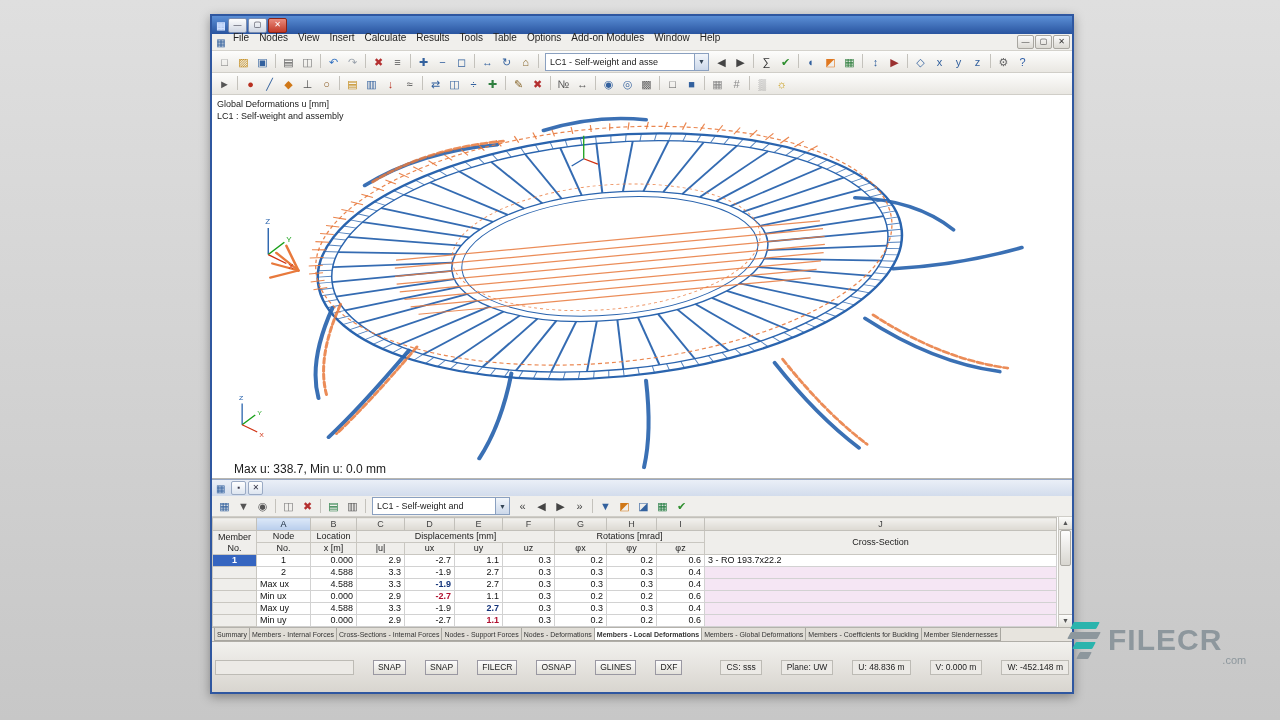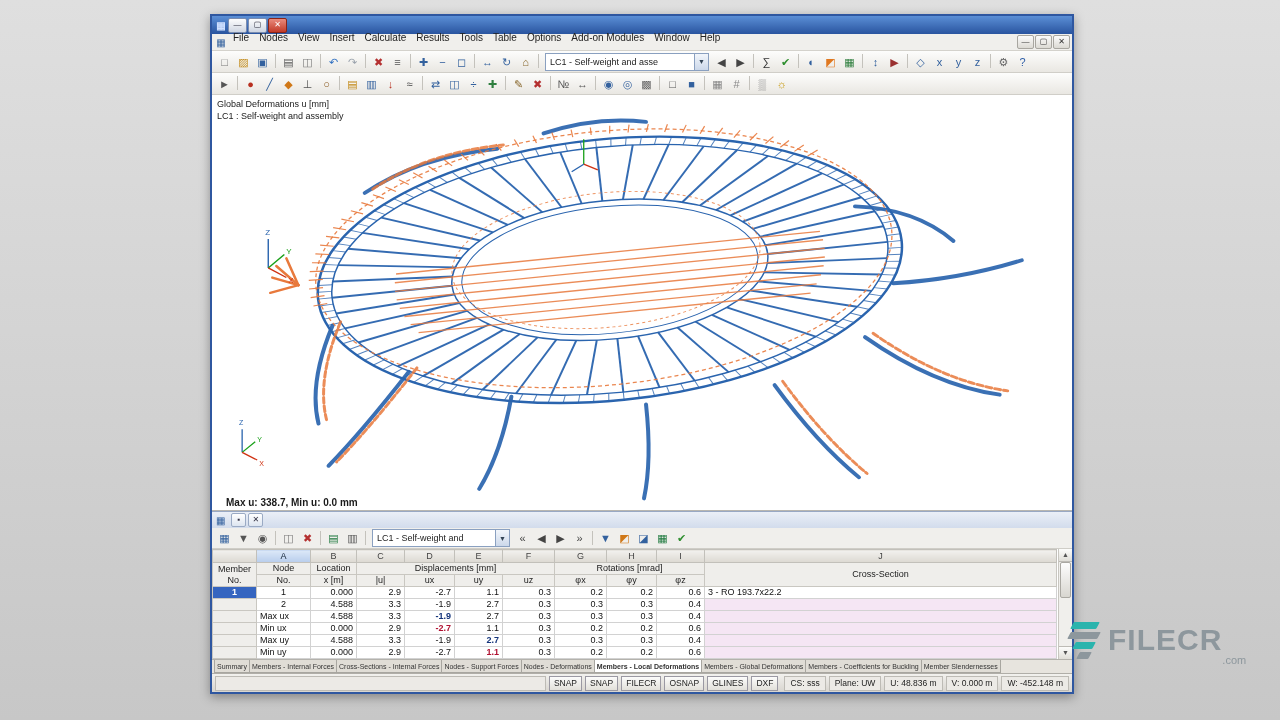--- a/index.html
+++ b/index.html
@@ -35,21 +35,21 @@
     font-size:9px;color:#222;padding-left:4px;margin:0 3px;}
   .combo .combo-text{overflow:hidden;white-space:nowrap;flex:1;}
   .combo .combo-arrow{margin-left:4px;width:13px;height:100%;display:flex;align-items:center;justify-content:center;
     background:linear-gradient(#f2f6fb,#ccd8ea);border-left:1px solid #8aa0c0;font-size:7px;color:#345;}
   .combo.w-main{width:158px;}
   .combo.w-panel{width:132px;}
 
   
   .viewport{flex:1;background:#fff;position:relative;border-bottom:1px solid #b8b6b0;overflow:hidden;}
   .vp-overlay{position:absolute;left:5px;top:3px;font-size:9px;line-height:12px;color:#1a1a1a;}
-  .vp-status{position:absolute;left:14px;bottom:2px;font-size:10px;color:#1a1a1a;font-weight:bold;}
+  .vp-status{position:absolute;left:22px;bottom:2px;font-size:12px;color:#1a1a1a;}
   #model-svg{position:absolute;left:0;top:0;width:100%;height:100%;}
 
   
   .panel-title{height:16px;background:linear-gradient(#eaeff7,#d2dcec);border-top:1px solid #98a8c4;
     display:flex;align-items:center;font-size:9.5px;color:#16243c;padding:0 4px;flex:none;}
   .panel-title .pt-icon{color:#33619e;margin-right:4px;font-size:10px;}
   .panel-title .pt-text{flex:1;}
   .pt-btn{width:13px;height:12px;line-height:11px;text-align:center;font-size:8px;color:#334;
     border:1px solid #9aaac4;background:linear-gradient(#fff,#dde5f0);margin-left:2px;border-radius:2px;}
 
@@ -80,21 +80,21 @@
   .vs-thumb{position:absolute;top:13px;left:1px;right:1px;height:34px;background:linear-gradient(#fdfdfd,#d8d6d0);
     border:1px solid #aaa8a2;border-radius:2px;}
 
   .tabs-bar{height:13px;background:#e7e4de;border-top:1px solid #b4b2ac;display:flex;align-items:stretch;
     font-size:7px;padding-left:2px;flex:none;white-space:nowrap;overflow:hidden;}
   .tab{padding:0 2px;border:1px solid #a8a6a0;border-top:none;background:#e0ddd6;color:#333;
     display:flex;align-items:center;margin-right:-1px;}
   .tab.active{background:#fff;font-weight:bold;position:relative;z-index:2;}
 
   .status-bar{height:18px;background:linear-gradient(#f2f1ee,#d8d5cf);border-top:1px solid #b0aea8;
-    display:flex;align-items:center;font-size:9px;color:#222;padding:0 3px;gap:3px;flex:none;white-space:nowrap;}
+    display:flex;align-items:center;font-size:9px;color:#222;padding:16px 3px;gap:19px;flex:none;white-space:nowrap;}
   .sb-left{width:360px;height:13px;border:1px solid #bdbbb5;background:#eceae6;}
   .sb-toggle{border:1px solid #9a98a2;background:linear-gradient(#fcfcfb,#e2e0da);padding:0 4px;height:13px;
     line-height:13px;font-size:8.5px;color:#222;}
   .sb-spacer{flex:1;}
   .sb-field{border:1px solid #bdbbb5;background:#eceae6;padding:0 5px;height:13px;line-height:13px;font-size:8.5px;}
 
   
   .watermark{position:absolute;left:1068px;top:610px;width:200px;height:60px;display:flex;align-items:center;}
   .wm-logo{width:34px;height:40px;position:relative;margin-right:6px;}
   .wm-bar{position:absolute;height:7px;background:#2ab4ad;transform:skewX(-28deg);border-radius:1px;}

